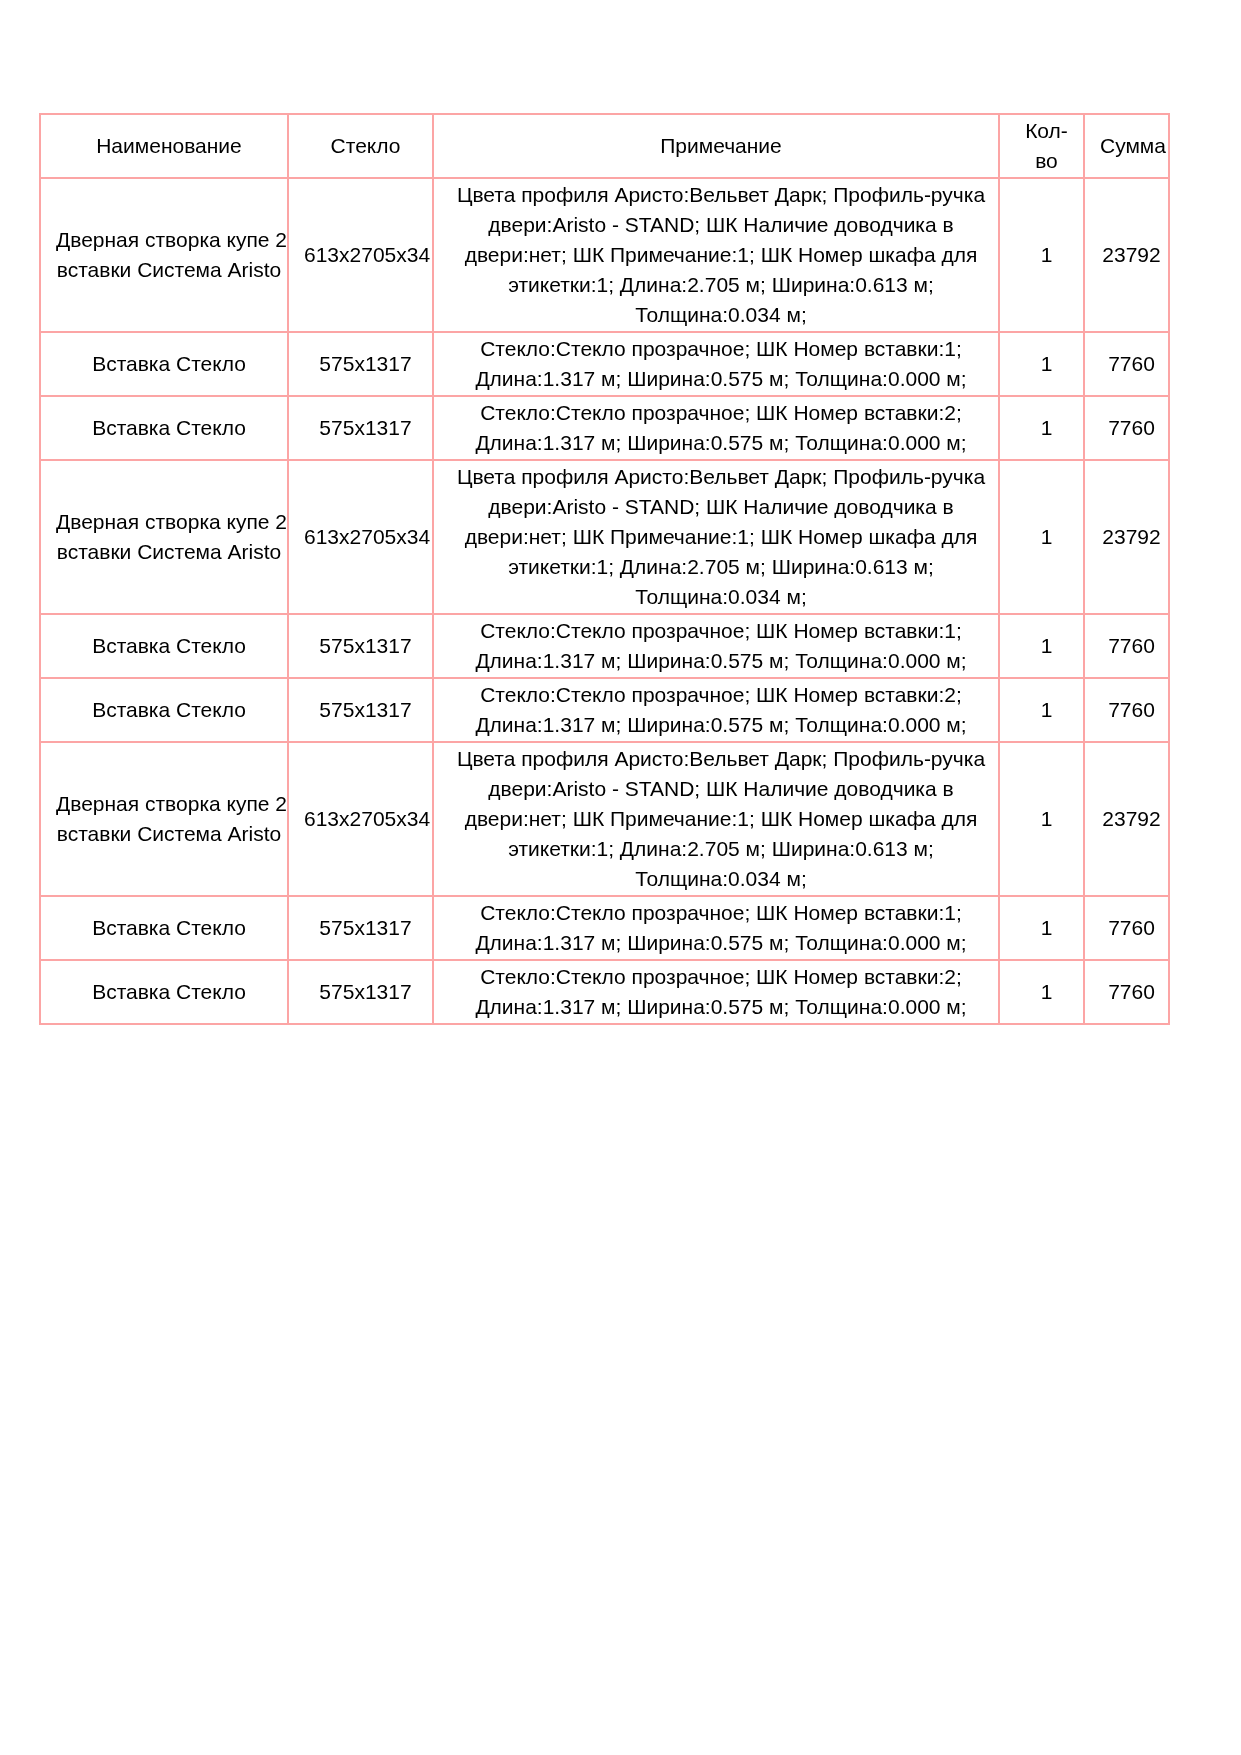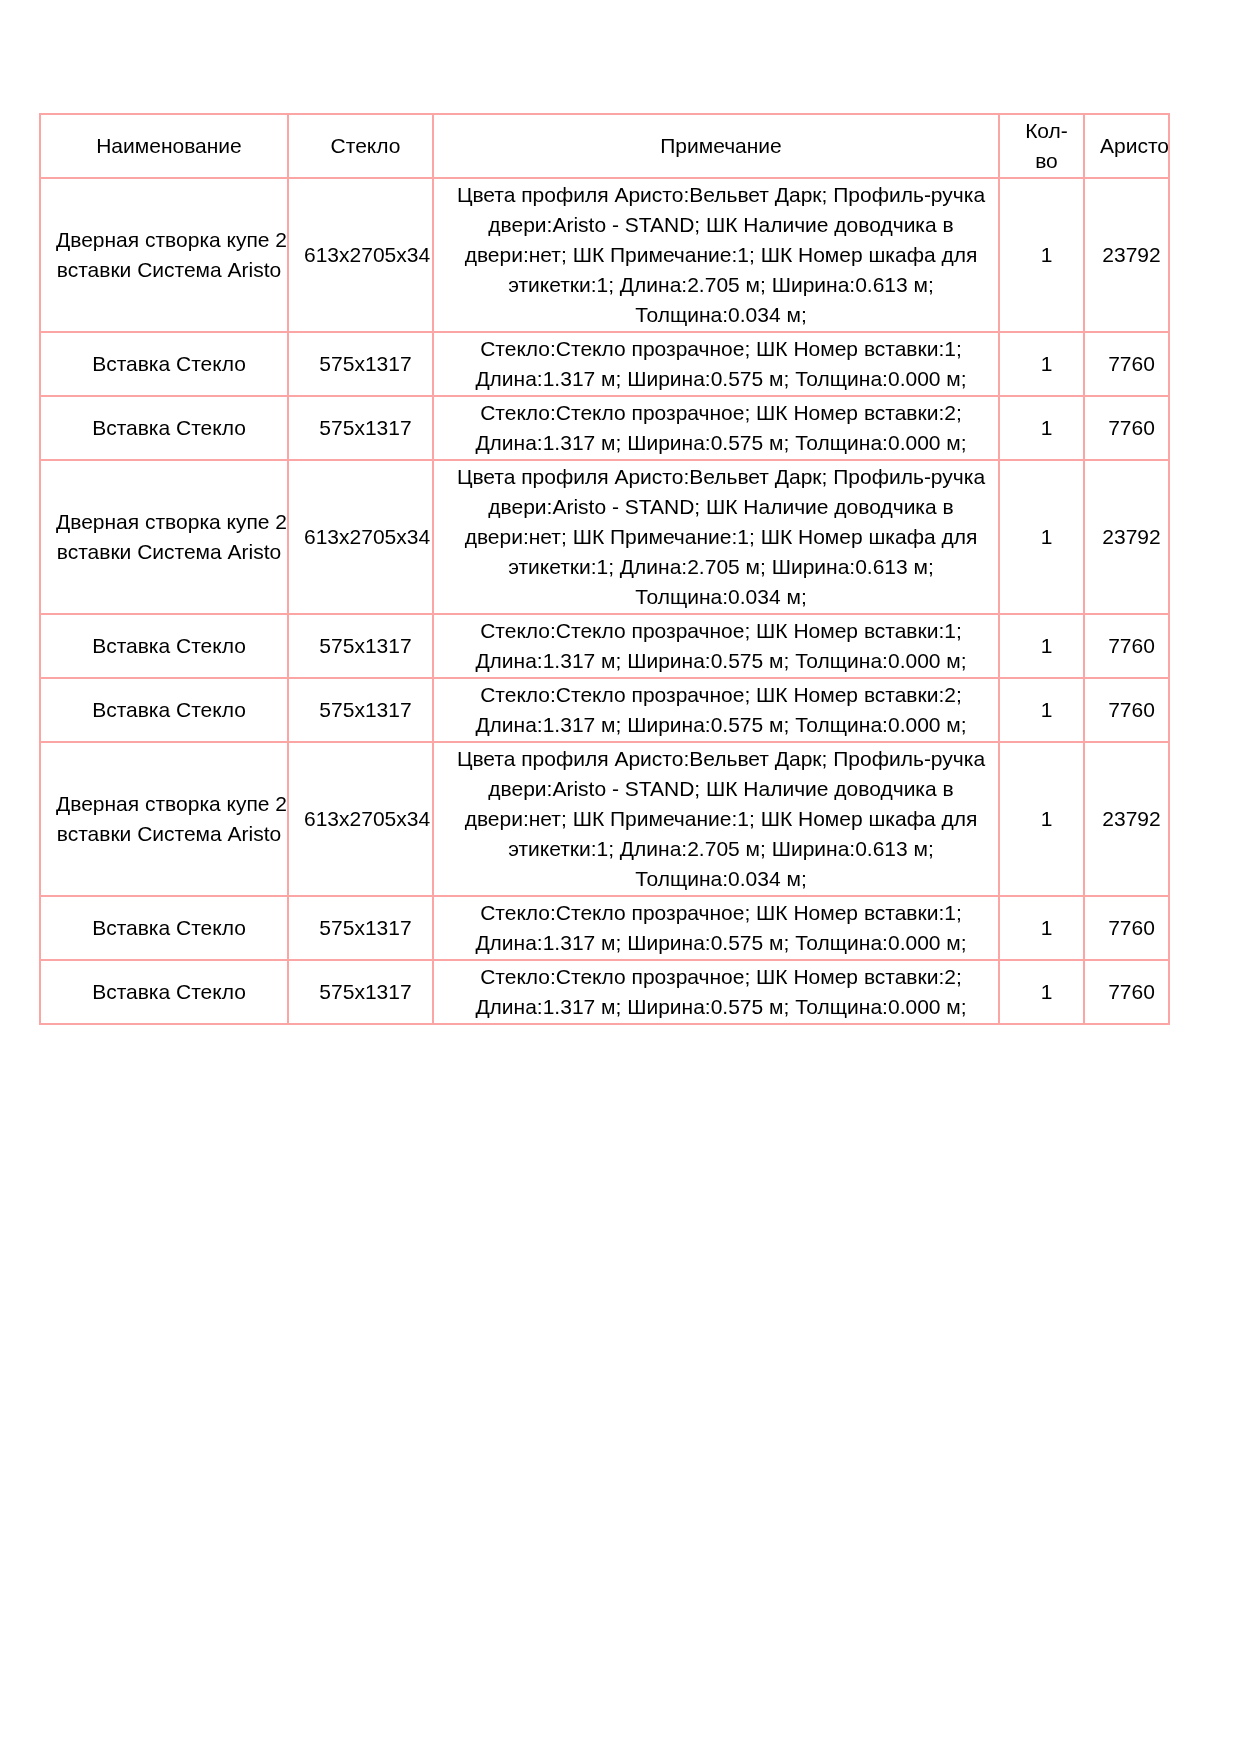--- a/index.html
+++ b/index.html
@@ -62,21 +62,21 @@
       <col style="width:566px">
       <col style="width:85px">
       <col style="width:85px">
     </colgroup>
     <thead>
       <tr>
         <th>Наименование</th>
         <th>Стекло</th>
         <th>Примечание</th>
         <th>Кол-во</th>
-        <th>Аристо</th>
+        <th>Сумма</th>
       </tr>
     </thead>
     <tbody id="table-body">
         <tr>
           <td class="c-name">Дверная створка купе 2
 вставки Система Aristo</td>
           <td class="c-size">613х2705х34</td>
           <td class="c-params">Цвета профиля Аристо:Вельвет Дарк; Профиль-ручка
 двери:Aristo - STAND; ШК Наличие доводчика в
 двери:нет; ШК Примечание:1; ШК Номер шкафа для

